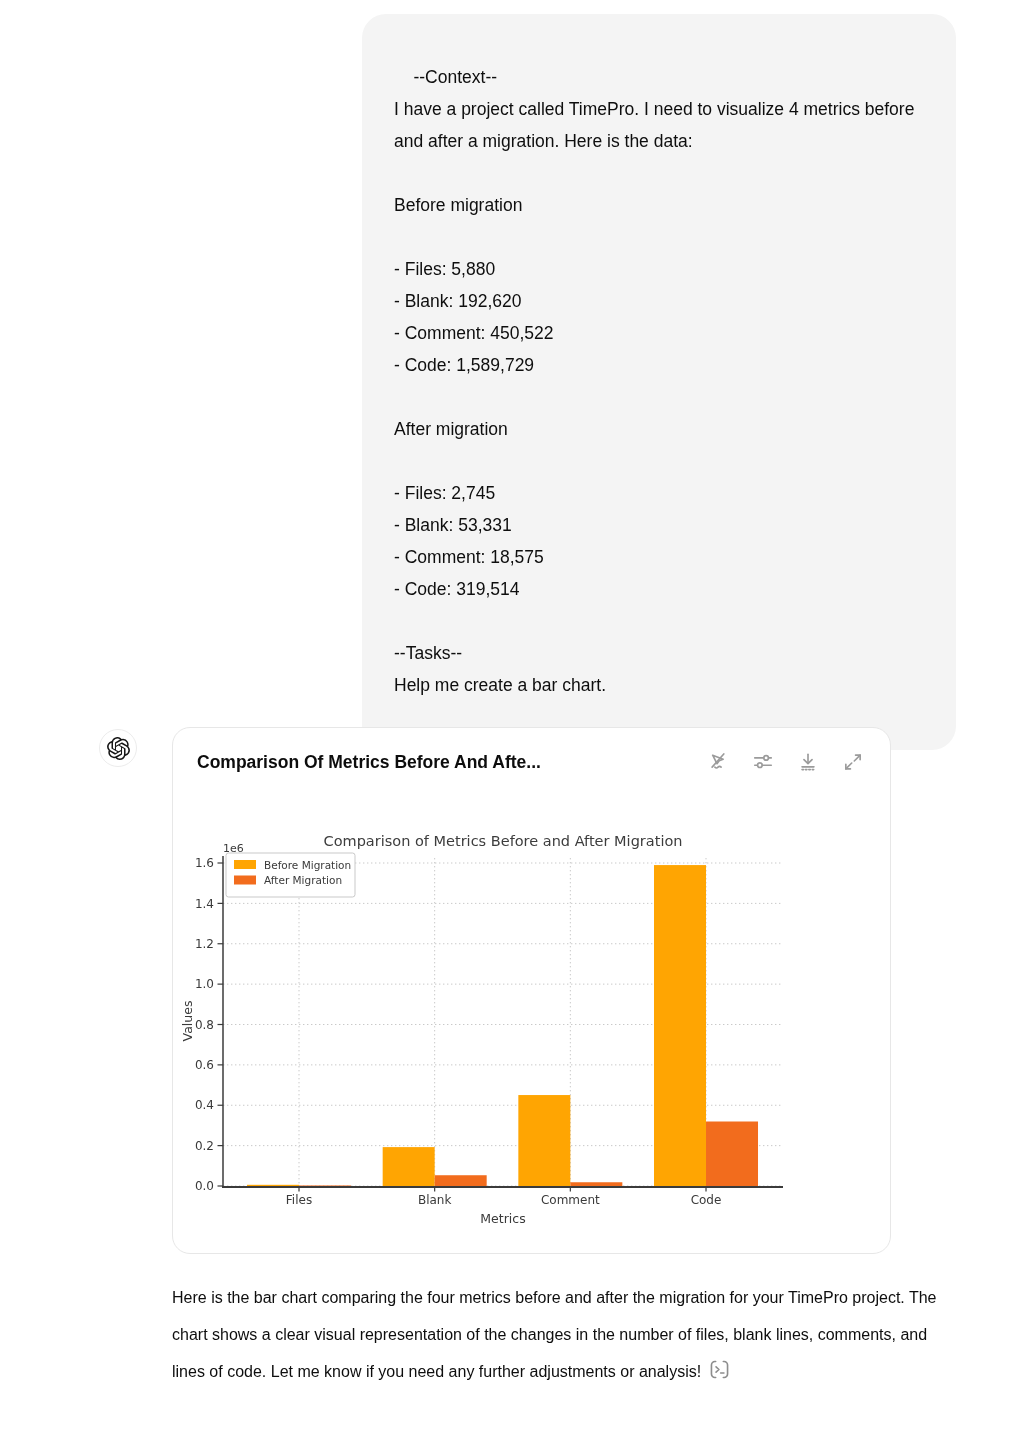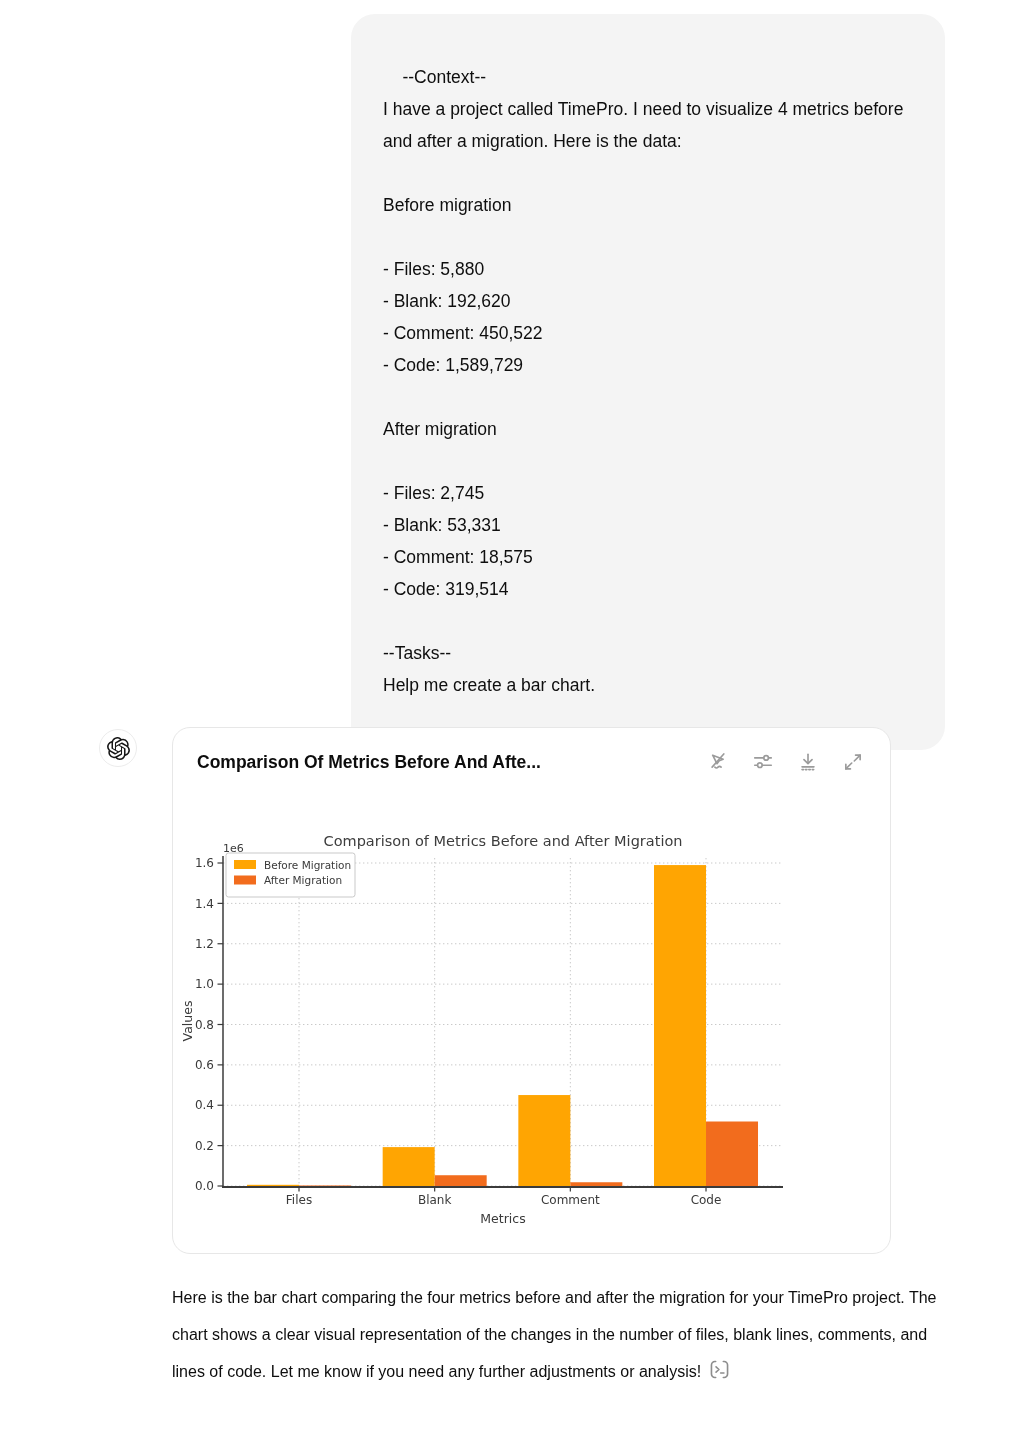--- a/index.html
+++ b/index.html
@@ -1,21 +1,21 @@
 <!DOCTYPE html>
 <html><head>
 <meta charset="utf-8">
 <style>
   html,body{margin:0;padding:0;}
   body{
     width:1024px;height:1441px;position:relative;background:#ffffff;
     font-family:"Liberation Sans",sans-serif;color:#0d0d0d;overflow:hidden;
   }
   .user-bubble{
-    position:absolute;left:351px;top:14px;width:594px;box-sizing:border-box;
+    position:absolute;left:362px;top:14px;width:594px;box-sizing:border-box;
     background:#f4f4f4;border-radius:24px;padding:15px 32px 17px 32px;
     font-size:17.5px;line-height:32px;white-space:pre-wrap;color:#0e0e0e;
   }
   .avatar{
     position:absolute;left:99px;top:729px;width:38px;height:38px;border-radius:50%;
     border:1px solid #ececec;display:flex;align-items:center;justify-content:center;
     background:#fff;box-sizing:border-box;
   }
   .card{
     position:absolute;left:172px;top:727px;width:719px;height:527px;box-sizing:border-box;

